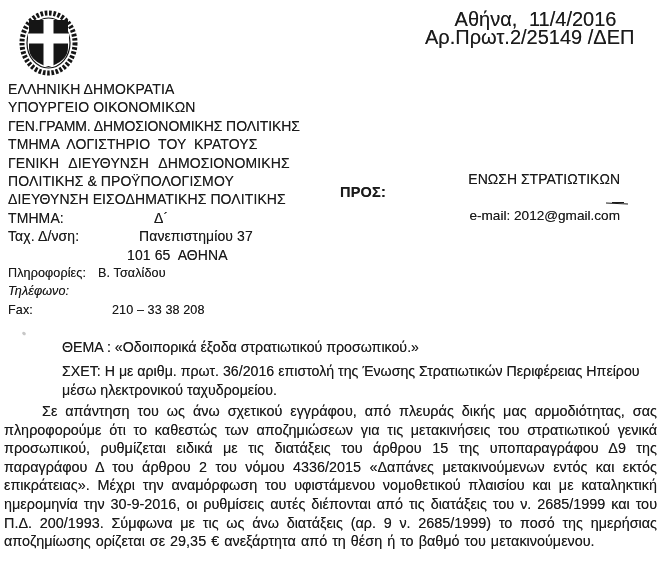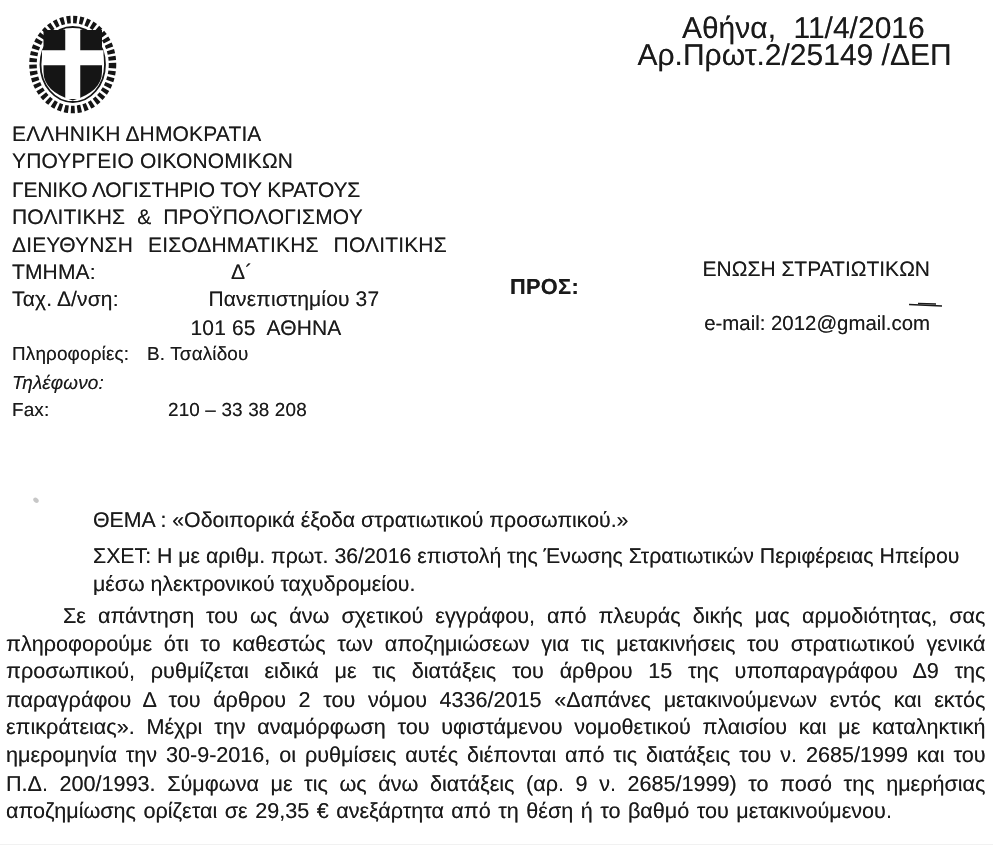--- a/index.html
+++ b/index.html
@@ -60,21 +60,23 @@
     <ellipse cx="30.5" cy="34" rx="26.5" ry="30" fill="none" stroke="#151515" stroke-width="5" stroke-dasharray="2.6 1.7"></ellipse>
     <ellipse cx="30.5" cy="34" rx="21.5" ry="25" fill="none" stroke="#151515" stroke-width="1.2"></ellipse>
     <path d="M11 11 h39 v28 q0 13 -19.5 19 q-19.5 -6 -19.5 -19 z" fill="#151515"></path>
     <rect x="25.5" y="10" width="10" height="47" fill="#ffffff"></rect>
     <rect x="10" y="24.5" width="41" height="10" fill="#ffffff"></rect>
   </svg>
 
   <div class="letterhead">
     <div class="org-line">ΕΛΛΗΝΙΚΗ ΔΗΜΟΚΡΑΤΙΑ</div>
     <div class="org-line">ΥΠΟΥΡΓΕΙΟ ΟΙΚΟΝΟΜΙΚΩΝ</div>
-    <div class="org-line">ΓΕΝΙΚΟ ΛΟΓΙΣΤΗΡΙΟ ΤΟΥ ΚΡΑΤΟΥΣ</div>
+    <div class="org-line">ΓΕΝ.ΓΡΑΜΜ. ΔΗΜΟΣΙΟΝΟΜΙΚΗΣ ΠΟΛΙΤΙΚΗΣ</div>
+    <div class="org-line">ΤΜΗΜΑ ΛΟΓΙΣΤΗΡΙΟ ΤΟΥ ΚΡΑΤΟΥΣ</div>
+    <div class="org-line">ΓΕΝΙΚΗ ΔΙΕΥΘΥΝΣΗ ΔΗΜΟΣΙΟΝΟΜΙΚΗΣ</div>
     <div class="org-line">ΠΟΛΙΤΙΚΗΣ &amp; ΠΡΟΫΠΟΛΟΓΙΣΜΟΥ</div>
     <div class="org-line">ΔΙΕΥΘΥΝΣΗ ΕΙΣΟΔΗΜΑΤΙΚΗΣ ΠΟΛΙΤΙΚΗΣ</div>
 
     <div class="lh-row row-dept">
       <span class="lbl">ΤΜΗΜΑ:</span>
       <span>Δ´</span>
     </div>
     <div class="lh-row row-addr">
       <span class="lbl">Ταχ. Δ/νση:</span>
       <span>Πανεπιστημίου 37</span>

